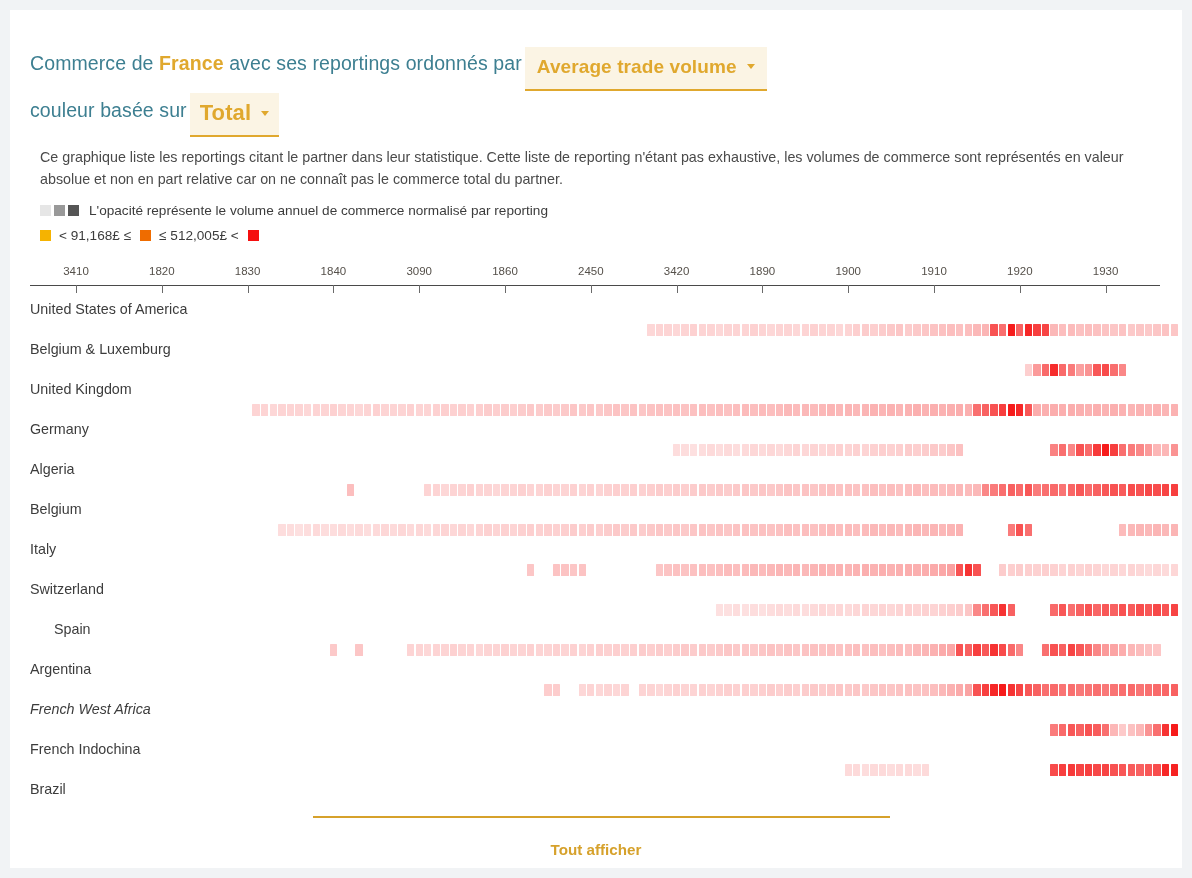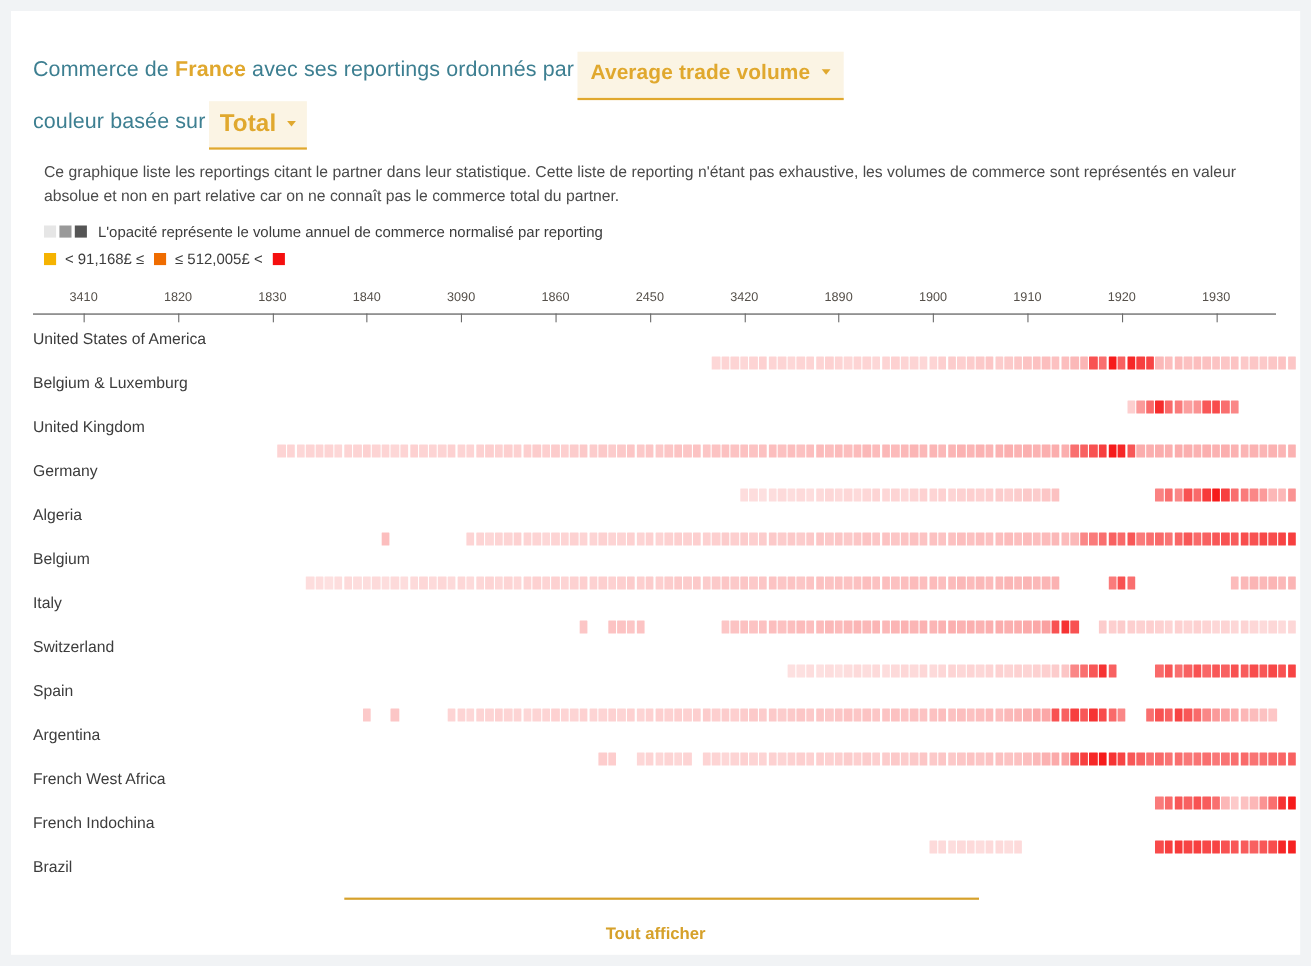--- a/index.html
+++ b/index.html
@@ -763,21 +763,21 @@
         <div class="cell" style="left: 1083.32px; top: 594px; width: 7.4px; background: rgb(245, 15, 15); opacity: 0.64; pointer-events: auto;"></div>
         <div class="cell" style="left: 1091.9px; top: 594px; width: 7.4px; background: rgb(245, 15, 15); opacity: 0.7; pointer-events: auto;"></div>
         <div class="cell" style="left: 1100.48px; top: 594px; width: 7.4px; background: rgb(245, 15, 15); opacity: 0.66; pointer-events: auto;"></div>
         <div class="cell" style="left: 1109.06px; top: 594px; width: 7.4px; background: rgb(245, 15, 15); opacity: 0.72; pointer-events: auto;"></div>
         <div class="cell" style="left: 1117.64px; top: 594px; width: 7.4px; background: rgb(245, 15, 15); opacity: 0.68; pointer-events: auto;"></div>
         <div class="cell" style="left: 1126.22px; top: 594px; width: 7.4px; background: rgb(245, 15, 15); opacity: 0.74; pointer-events: auto;"></div>
         <div class="cell" style="left: 1134.8px; top: 594px; width: 7.4px; background: rgb(245, 15, 15); opacity: 0.7; pointer-events: auto;"></div>
         <div class="cell" style="left: 1143.38px; top: 594px; width: 7.4px; background: rgb(245, 15, 15); opacity: 0.76; pointer-events: auto;"></div>
         <div class="cell" style="left: 1151.96px; top: 594px; width: 7.4px; background: rgb(245, 15, 15); opacity: 0.72; pointer-events: auto;"></div>
         <div class="cell" style="left: 1160.54px; top: 594px; width: 7.4px; background: rgb(245, 15, 15); opacity: 0.78; pointer-events: auto;"></div>
-        <div class="row-label" style="top: 619px; pointer-events: auto;">Spain</div>
+        <div class="row-label" style="top: 619px; pointer-events: auto; margin-left: 24px;">Spain</div>
         <div class="cell" style="left: 319.7px; top: 634px; width: 7.4px; background: rgb(248, 113, 113); opacity: 0.38; pointer-events: auto;"></div>
         <div class="cell" style="left: 345.44px; top: 634px; width: 7.4px; background: rgb(248, 113, 113); opacity: 0.4; pointer-events: auto;"></div>
         <div class="cell" style="left: 396.92px; top: 634px; width: 7.4px; background: rgb(248, 113, 113); opacity: 0.3; pointer-events: auto;"></div>
         <div class="cell" style="left: 405.5px; top: 634px; width: 7.4px; background: rgb(248, 113, 113); opacity: 0.3; pointer-events: auto;"></div>
         <div class="cell" style="left: 414.08px; top: 634px; width: 7.4px; background: rgb(248, 113, 113); opacity: 0.28; pointer-events: auto;"></div>
         <div class="cell" style="left: 422.66px; top: 634px; width: 7.4px; background: rgb(248, 113, 113); opacity: 0.3; pointer-events: auto;"></div>
         <div class="cell" style="left: 431.24px; top: 634px; width: 7.4px; background: rgb(248, 113, 113); opacity: 0.3; pointer-events: auto;"></div>
         <div class="cell" style="left: 439.82px; top: 634px; width: 7.4px; background: rgb(248, 113, 113); opacity: 0.32; pointer-events: auto;"></div>
         <div class="cell" style="left: 448.4px; top: 634px; width: 7.4px; background: rgb(248, 113, 113); opacity: 0.3; pointer-events: auto;"></div>
         <div class="cell" style="left: 456.98px; top: 634px; width: 7.4px; background: rgb(248, 113, 113); opacity: 0.3; pointer-events: auto;"></div>
@@ -924,21 +924,21 @@
         <div class="cell" style="left: 1083.32px; top: 674px; width: 7.4px; background: rgb(245, 15, 15); opacity: 0.6; pointer-events: auto;"></div>
         <div class="cell" style="left: 1091.9px; top: 674px; width: 7.4px; background: rgb(245, 15, 15); opacity: 0.56; pointer-events: auto;"></div>
         <div class="cell" style="left: 1100.48px; top: 674px; width: 7.4px; background: rgb(245, 15, 15); opacity: 0.58; pointer-events: auto;"></div>
         <div class="cell" style="left: 1109.06px; top: 674px; width: 7.4px; background: rgb(245, 15, 15); opacity: 0.6; pointer-events: auto;"></div>
         <div class="cell" style="left: 1117.64px; top: 674px; width: 7.4px; background: rgb(245, 15, 15); opacity: 0.62; pointer-events: auto;"></div>
         <div class="cell" style="left: 1126.22px; top: 674px; width: 7.4px; background: rgb(245, 15, 15); opacity: 0.58; pointer-events: auto;"></div>
         <div class="cell" style="left: 1134.8px; top: 674px; width: 7.4px; background: rgb(245, 15, 15); opacity: 0.6; pointer-events: auto;"></div>
         <div class="cell" style="left: 1143.38px; top: 674px; width: 7.4px; background: rgb(245, 15, 15); opacity: 0.62; pointer-events: auto;"></div>
         <div class="cell" style="left: 1151.96px; top: 674px; width: 7.4px; background: rgb(245, 15, 15); opacity: 0.64; pointer-events: auto;"></div>
         <div class="cell" style="left: 1160.54px; top: 674px; width: 7.4px; background: rgb(245, 15, 15); opacity: 0.66; pointer-events: auto;"></div>
-        <div class="row-label" style="top: 699px; pointer-events: auto;">French West Africa</div>
+        <div class="row-label" style="top: 699px; pointer-events: auto; font-style: italic;">French West Africa</div>
         <div class="cell" style="left: 1040.42px; top: 714px; width: 7.4px; background: rgb(245, 15, 15); opacity: 0.55; pointer-events: auto;"></div>
         <div class="cell" style="left: 1049px; top: 714px; width: 7.4px; background: rgb(245, 15, 15); opacity: 0.62; pointer-events: auto;"></div>
         <div class="cell" style="left: 1057.58px; top: 714px; width: 7.4px; background: rgb(245, 15, 15); opacity: 0.7; pointer-events: auto;"></div>
         <div class="cell" style="left: 1066.16px; top: 714px; width: 7.4px; background: rgb(245, 15, 15); opacity: 0.66; pointer-events: auto;"></div>
         <div class="cell" style="left: 1074.74px; top: 714px; width: 7.4px; background: rgb(245, 15, 15); opacity: 0.72; pointer-events: auto;"></div>
         <div class="cell" style="left: 1083.32px; top: 714px; width: 7.4px; background: rgb(245, 15, 15); opacity: 0.68; pointer-events: auto;"></div>
         <div class="cell" style="left: 1091.9px; top: 714px; width: 7.4px; background: rgb(245, 15, 15); opacity: 0.6; pointer-events: auto;"></div>
         <div class="cell" style="left: 1100.48px; top: 714px; width: 7.4px; background: rgb(245, 15, 15); opacity: 0.3; pointer-events: auto;"></div>
         <div class="cell" style="left: 1109.06px; top: 714px; width: 7.4px; background: rgb(245, 15, 15); opacity: 0.22; pointer-events: auto;"></div>
         <div class="cell" style="left: 1117.64px; top: 714px; width: 7.4px; background: rgb(245, 15, 15); opacity: 0.26; pointer-events: auto;"></div>

